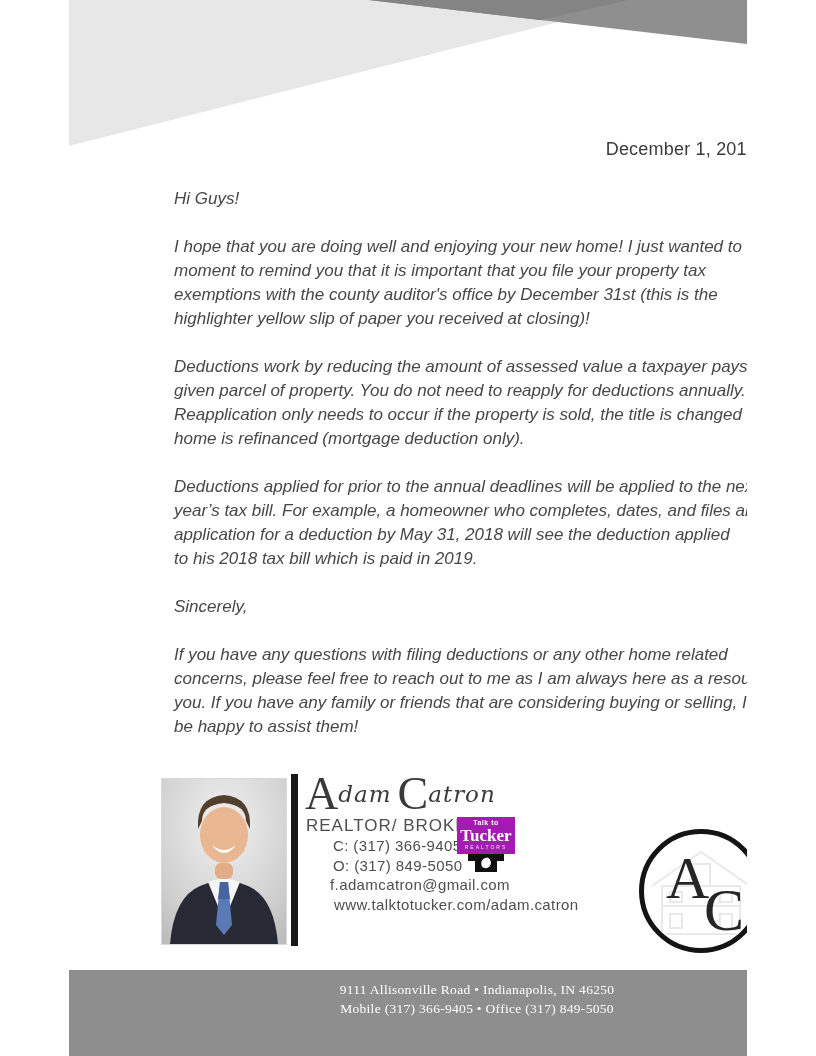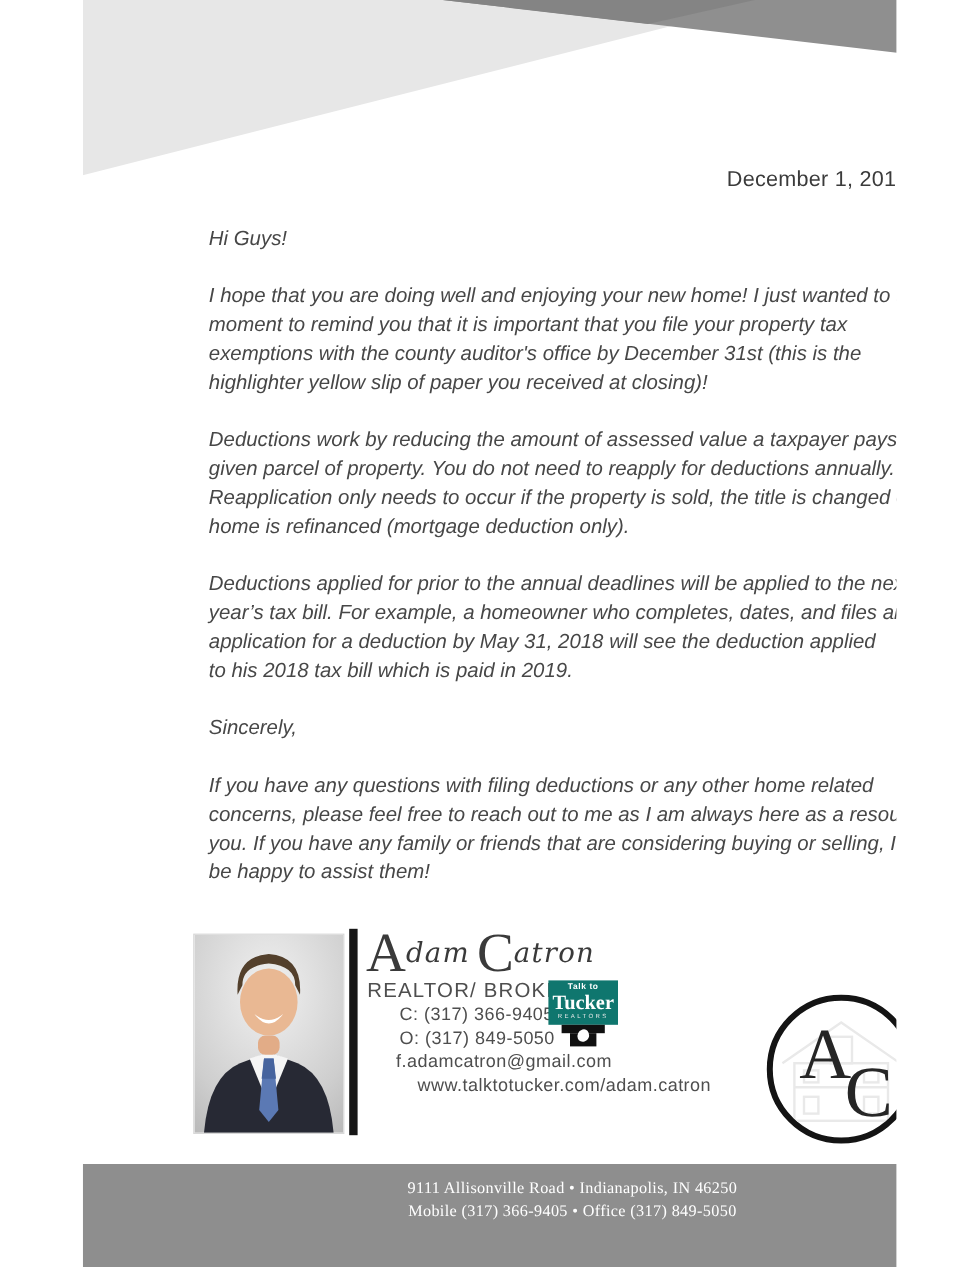--- a/index.html
+++ b/index.html
@@ -40,24 +40,24 @@
     letter-spacing:1px; position:relative; top:-7px; padding-right:6px;
   }
   .agent-title {
     position:absolute; left:237px; top:816px; font-size:17px; color:#4e4e4e;
     letter-spacing:1px; font-weight:500;
   }
   .contact { position:absolute; font-size:15px; color:#4e4e4e; letter-spacing:0.4px; }
   .c-cell   { left:264px; top:837px; }
   .c-office { left:264px; top:857px; }
   .c-email  { left:261px; top:876px; }
-  .c-web    { left:265px; top:896px;margin-left:14px; }
+  .c-web    { left:265px; top:896px; }
   
   .tucker { position:absolute; left:388px; top:817px; width:58px; text-align:center; }
-  .tucker-box { background:#0f766e; color:#ffffff; padding:2px 2px 3px; }
+  .tucker-box { background:#a21caf; color:#ffffff; padding:2px 2px 3px; }
   .tucker-talkto { font-size:7px; line-height:8px; font-weight:700; letter-spacing:0.5px; }
   .tucker-word { font-family:"Liberation Serif", serif; font-size:17px; line-height:17px; font-weight:700; }
   .tucker-realtors { font-size:5px; line-height:7px; letter-spacing:2px; color:#eaeaea; }
   .tucker-t { position:relative; width:36px; height:18px; margin:0 auto; }
   .tucker-t .bar  { position:absolute; left:0; top:0; width:36px; height:7px; background:#101010; }
   .tucker-t .stem { position:absolute; left:7px; top:7px; width:22px; height:11px; background:#101010; }
   .tucker-t .bird {
     position:absolute; left:13px; top:4px; width:10px; height:10px;
     background:#ffffff; border-radius:60% 40% 55% 45%; transform:rotate(-20deg);
   }

